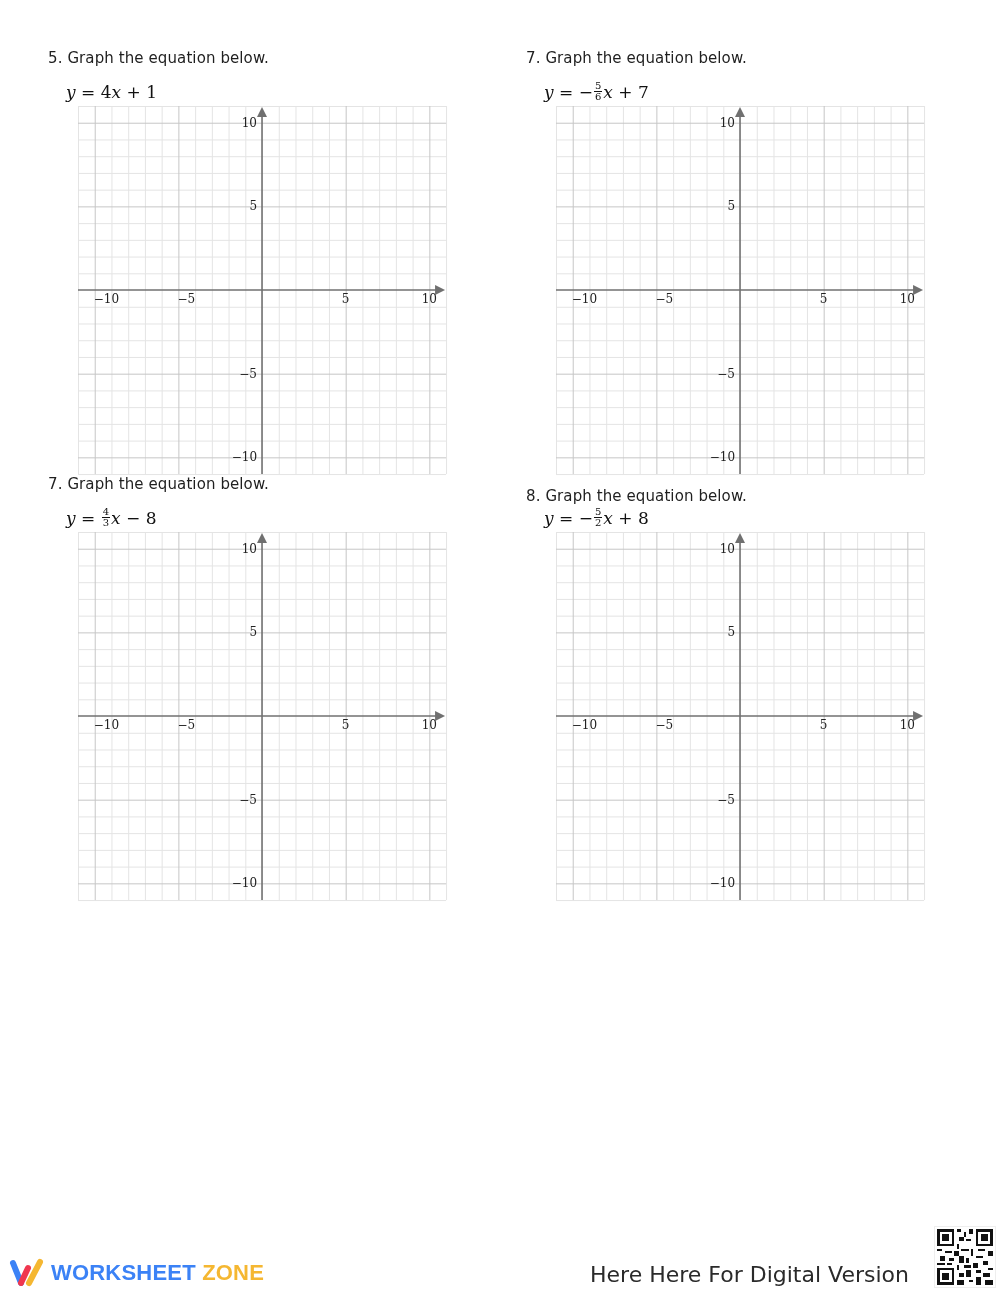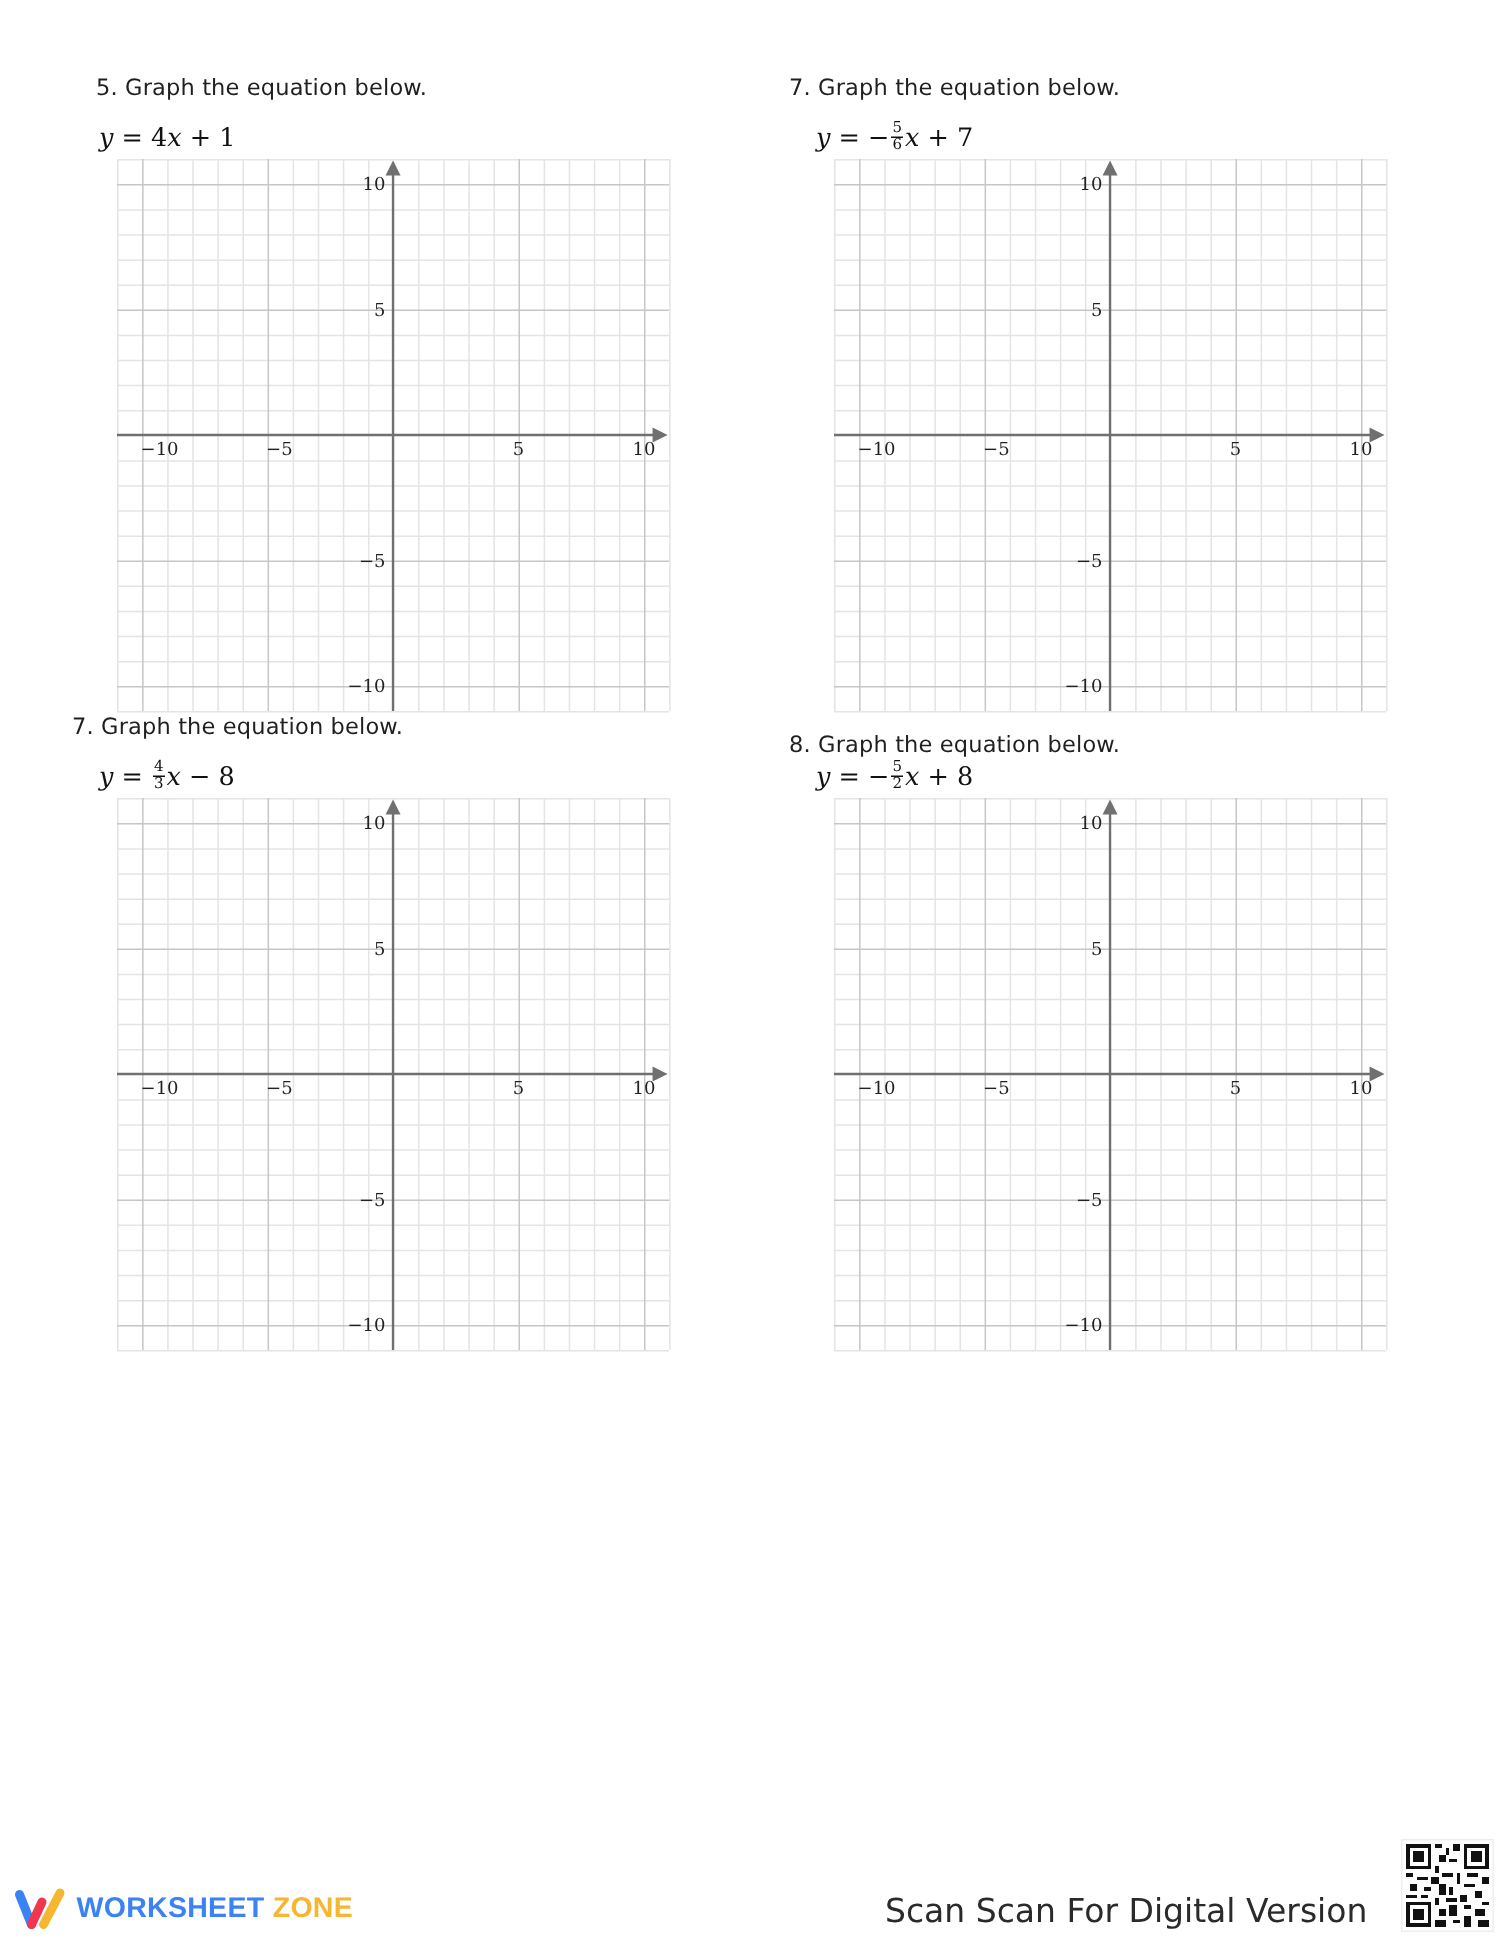--- a/index.html
+++ b/index.html
@@ -7,31 +7,31 @@
          font-family: "DejaVu Sans", sans-serif; color: #222; }
   .problem { position: absolute; }
   .prompt { position: absolute; font-size: 15px; color: #1f1f1f; white-space: nowrap; letter-spacing: 0.1px; }
   .equation { position: absolute; font-family: "DejaVu Serif", serif; font-size: 17px; color: #111; white-space: nowrap; display: flex; align-items: center; }
   .equation i { font-style: italic; }
   .frac { display: inline-flex; flex-direction: column; align-items: center; font-size: 10px; line-height: 10px; margin: 0 1px; vertical-align: middle; }
   .frac .num { border-bottom: 1px solid #111; padding: 0 1px; }
   .graph { position: absolute; }
   .graph svg { display: block; }
   .footer-logo { position: absolute; left: 9px; top: 1258px; display: flex; align-items: center; }
-  .logo-text { font-family: "Liberation Sans", sans-serif; font-weight: bold; font-size: 19px; margin-left: 6px; letter-spacing: 0.2px; }
+  .logo-text { font-family: "Liberation Sans", sans-serif; font-weight: bold; font-size: 22px; margin-left: 6px; letter-spacing: 0.2px; }
   .logo-text .w1 { color: #3b82f6; }
   .logo-text .w2 { color: #f5b731; }
   .scan-text { position: absolute; left: 590px; top: 1262px; font-size: 22px; color: #2a2a2a; white-space: nowrap; }
   .qr { position: absolute; left: 934px; top: 1226px; width: 60px; height: 60px; background: #fff; border: 1px solid #eee; }
 </style>
 </head>
 <body>
 
 <div class="problem">
-  <div class="prompt" style="left:48px; top:49px;margin-left:16px;">5. Graph the equation below.</div>
+  <div class="prompt" style="left:48px; top:49px;">5. Graph the equation below.</div>
   <div class="equation" style="left:66px; top:82px;">
     <i>y</i>&nbsp;<span>=</span>&nbsp;<span>4</span><i>x</i>&nbsp;<span>+</span>&nbsp;<span>1</span>
   </div>
   <div class="graph" style="left:78px; top:106px;">
       <svg width="370" height="370">
         <line x1="0.5" y1="0" x2="0.5" y2="368.06" stroke="#e4e4e4" stroke-width="1"></line>
         <line x1="33.96" y1="0" x2="33.96" y2="368.06" stroke="#e4e4e4" stroke-width="1"></line>
         <line x1="50.69" y1="0" x2="50.69" y2="368.06" stroke="#e4e4e4" stroke-width="1"></line>
         <line x1="67.42" y1="0" x2="67.42" y2="368.06" stroke="#e4e4e4" stroke-width="1"></line>
         <line x1="84.15" y1="0" x2="84.15" y2="368.06" stroke="#e4e4e4" stroke-width="1"></line>
@@ -302,21 +302,21 @@
 
 <div class="footer-logo">
   <svg width="36" height="30" viewBox="0 0 36 30">
     <line x1="4" y1="5" x2="12" y2="25" stroke="#3b82f6" stroke-width="6" stroke-linecap="round"></line>
     <line x1="12" y1="25" x2="19" y2="10" stroke="#f0374f" stroke-width="6" stroke-linecap="round"></line>
     <line x1="20" y1="25" x2="31" y2="4" stroke="#f5b731" stroke-width="6" stroke-linecap="round"></line>
   </svg>
   <span class="logo-text"><span class="w1">WORKSHEET</span> <span class="w2">ZONE</span></span>
 </div>
 
-<div class="scan-text">Scan Scan For Digital Version</div>
+<div class="scan-text">Here Here For Digital Version</div>
 
 <div class="qr">
   <svg width="60" height="60" viewBox="0 0 25 25" shape-rendering="crispEdges">
     <rect x="1" y="1" width="7" height="7" fill="#111"></rect>
       <rect x="2" y="2" width="5" height="5" fill="#fff"></rect>
       <rect x="3" y="3" width="3" height="3" fill="#111"></rect>
     <rect x="17" y="1" width="7" height="7" fill="#111"></rect>
       <rect x="18" y="2" width="5" height="5" fill="#fff"></rect>
       <rect x="19" y="3" width="3" height="3" fill="#111"></rect>
     <rect x="1" y="17" width="7" height="7" fill="#111"></rect>

